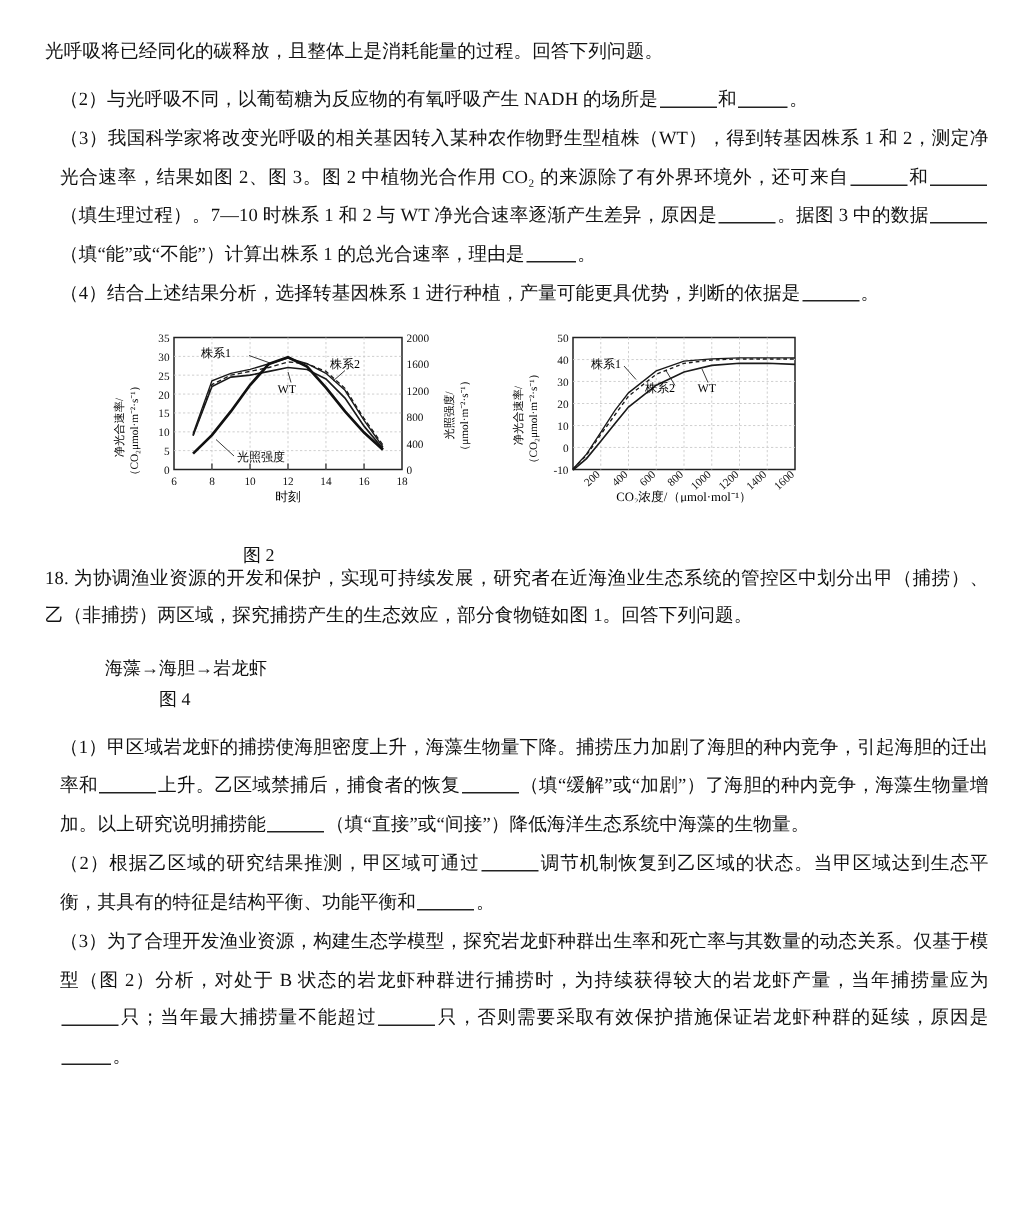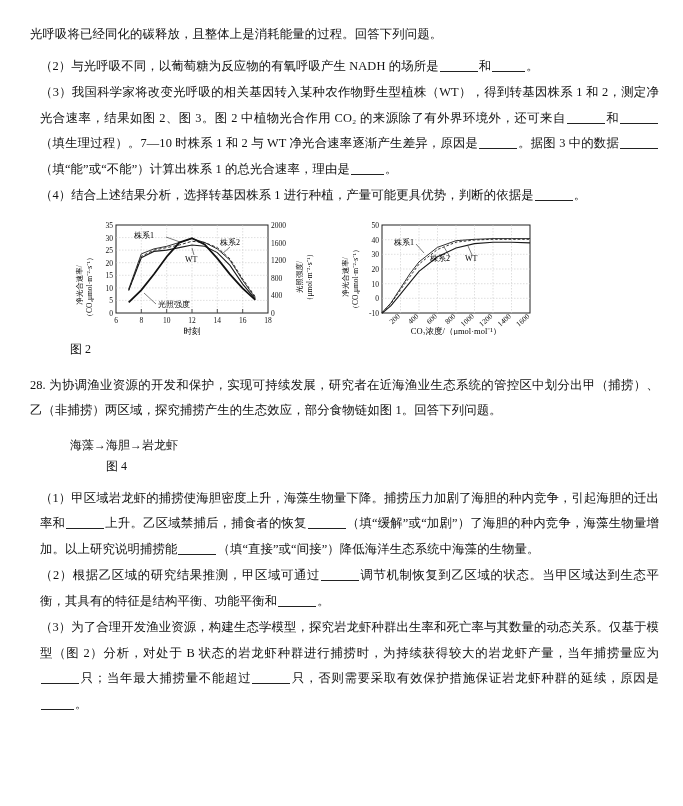--- a/index.html
+++ b/index.html
@@ -47,23 +47,23 @@
     height: 148px;
     margin: 8px 0 0 0;
   }
   .fig {
     position: absolute;
     top: 0;
   }
   #fig2 { left: 40px; }
   #fig3 { left: 308px; }
   .fig-caption {
-    text-align: left;
+    text-align: center;
     font-size: 12px;
-    margin-top: 2px;
+    margin-top: 22px;
   }
   .chain {
     font-size: 12px;
     padding-left: 40px;
     margin-top: 10px;
     line-height: 22px;
   }
   .chain-cap {
     font-size: 12px;
     padding-left: 76px;
@@ -234,21 +234,21 @@
         <line x1="112" y1="40" x2="106" y2="30" stroke="#222" stroke-width="0.6"></line>
         <text x="127" y="44" font-size="8">WT</text>
         <line x1="134" y1="38" x2="130" y2="29" stroke="#222" stroke-width="0.6"></line>
 
         <text x="118" y="117" font-size="8.5" text-anchor="middle">CO₂浓度/（μmol·mol⁻¹）</text>
       </svg>
     </div>
   </div>
 
   <p class="para q-num">
-    <span class="lat">28.</span>&nbsp;<span>为协调渔业资源的开发和保护，实现可持续发展，研究者在近海渔业生态系统的管控区中划分出甲（捕捞）、乙（非捕捞）两区域，探究捕捞产生的生态效应，部分食物链如图 1。回答下列问题。</span>
+    <span class="lat">18.</span>&nbsp;<span>为协调渔业资源的开发和保护，实现可持续发展，研究者在近海渔业生态系统的管控区中划分出甲（捕捞）、乙（非捕捞）两区域，探究捕捞产生的生态效应，部分食物链如图 1。回答下列问题。</span>
   </p>
 
   <div class="chain">海藻→海胆→岩龙虾</div>
   <div class="chain-cap">图 4</div>
 
   <p class="para indent" style="margin-top:10px;">
     <span>（1）</span><span>甲区域岩龙虾的捕捞使海胆密度上升，海藻生物量下降。捕捞压力加剧了海胆的种内竞争，引起海胆的迁出率和</span><span class="blank"></span><span>上升。乙区域禁捕后，捕食者的恢复</span><span class="blank"></span><span>（填“缓解”或“加剧”）了海胆的种内竞争，海藻生物量增加。以上研究说明捕捞能</span><span class="blank"></span><span>（填“直接”或“间接”）降低海洋生态系统中海藻的生物量。</span>
   </p>
 
   <p class="para indent">

